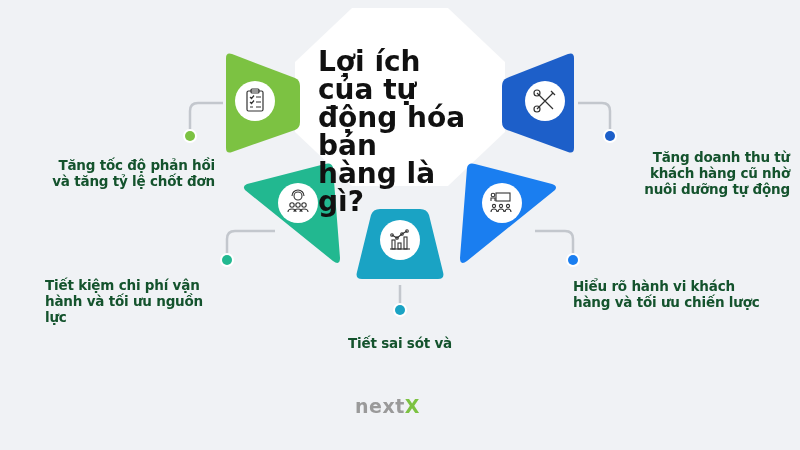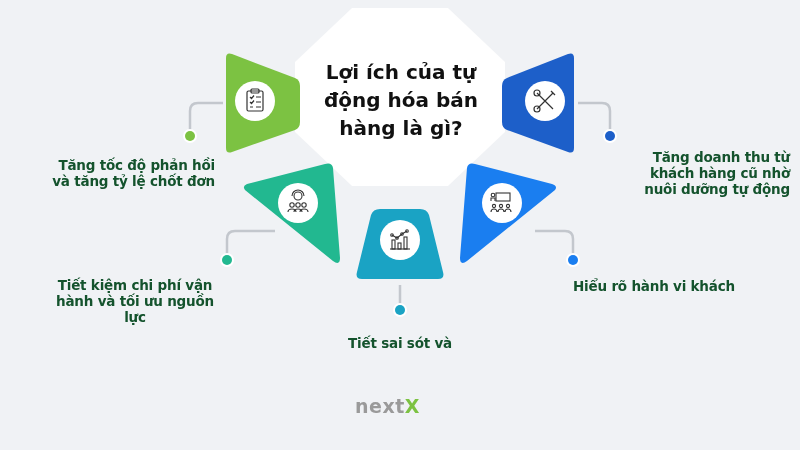--- a/index.html
+++ b/index.html
@@ -1,19 +1,19 @@
 <!DOCTYPE html>
 <html><head>
 <meta charset="utf-8">
 <style>
   html, body { margin:0; padding:0; }
   body { width:800px; height:450px; background:#f0f2f5; position:relative; overflow:hidden; font-family:"Liberation Sans", sans-serif; }
   svg.canvas { position:absolute; left:0; top:0; }
   .label { position:absolute; color:#14532d; font-weight:bold; font-size:13.5px; line-height:16px; font-family:"DejaVu Sans", sans-serif; letter-spacing:-0.2px; }
-  .center-title { position:absolute; left:318px; top:58px; width:166px; text-align:center; font-family:"DejaVu Sans", sans-serif; font-weight:bold; font-size:20px; line-height:28px; color:#111; }
+  .center-title { position:absolute; left:318px; top:48px; width:166px; font-family:"DejaVu Sans", sans-serif; font-weight:bold; font-size:28px; line-height:28px; color:#111; }
   .logo { position:absolute; left:355px; top:395px; font-family:"DejaVu Sans", sans-serif; font-weight:bold; font-size:19px; letter-spacing:0.5px; }
   .logo .n { color:#9a9a9a; }
   .logo .x { color:#7cc242; }
 </style>
 </head>
 <body>
 
 <svg class="canvas" width="800" height="450" viewBox="0 0 800 450">
 
   <polygon points="352,8 448,8 505,62 505,132 448,186 352,186 295,132 295,62" fill="#ffffff"></polygon>
@@ -98,31 +98,32 @@
   <div>Lợi ích của tự</div>
   <div>động hóa bán</div>
   <div>hàng là gì?</div>
 </div>
 
 <div class="label" style="left:40px; top:157px; width:175px; text-align:right;">
   <div>Tăng tốc độ phản hồi</div>
   <div>và tăng tỷ lệ chốt đơn</div>
 </div>
 
-<div class="label" style="left:45px; top:277px; width:180px; text-align:center;">
+<div class="label" style="left:45px; top:277px; width:180px; text-align:left;">
   <div>Tiết kiệm chi phí vận</div>
   <div>hành và tối ưu nguồn lực</div>
 </div>
 
 <div class="label" style="left:310px; top:335px; width:180px; text-align:center;">
   <div>Tiết sai sót và</div>
 </div>
 
 <div class="label" style="left:573px; top:278px; width:200px; text-align:left;">
   <div>Hiểu rõ hành vi khách</div>
+  <div>hàng và tối ưu chiến lược</div>
 </div>
 
 <div class="label" style="left:610px; top:149px; width:180px; text-align:right;">
   <div>Tăng doanh thu từ</div>
   <div>khách hàng cũ nhờ</div>
   <div>nuôi dưỡng tự động</div>
 </div>
 
 <div class="logo">
   <span class="n">next</span><span class="x">X</span>

